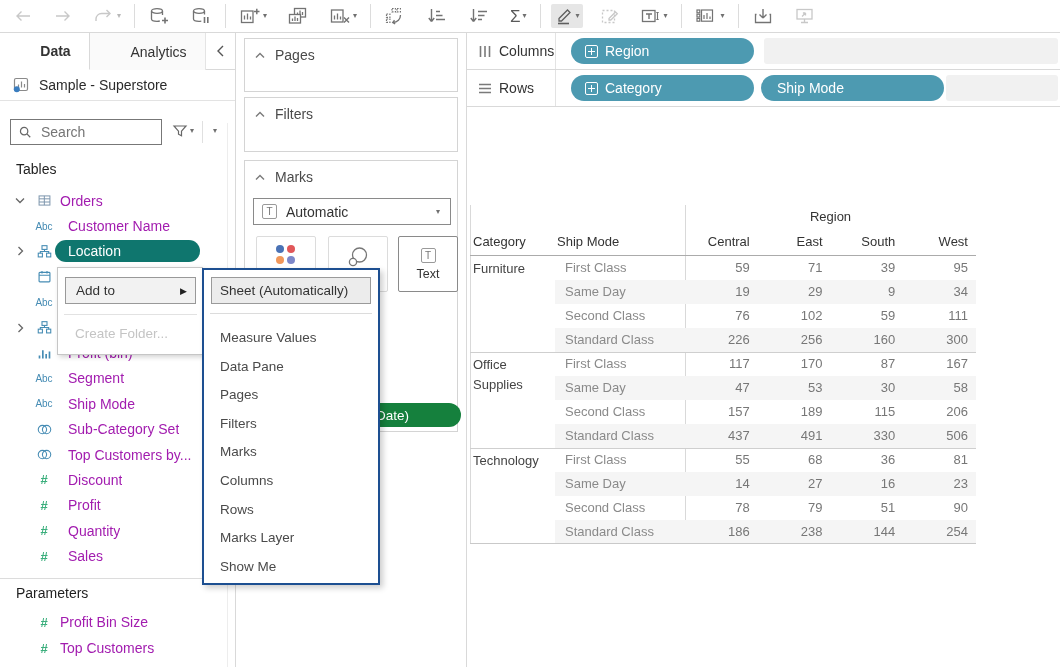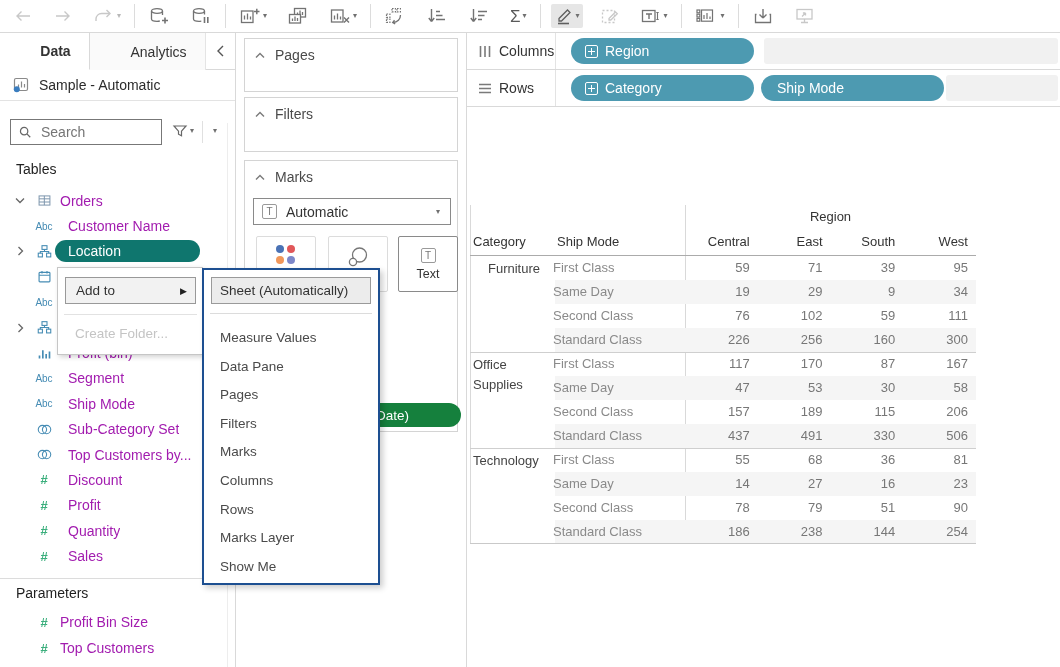--- a/index.html
+++ b/index.html
@@ -115,21 +115,21 @@
   #xt-region { position:absolute; left:215px; top:4px; width:291px; text-align:center; color:#333; }
   .xt-chead { position:absolute; top:29px; color:#333; }
   #xt-ch-cat { left:3px; }
   #xt-ch-ship { left:87px; }
   .xt-colhead { position:absolute; top:29px; width:72.75px; text-align:right; padding-right:8px; color:#333; }
   #xt-headline { position:absolute; left:0; top:50px; width:506px; height:1px; background:#ababab; }
   #xt-bottomline { position:absolute; left:0; top:338px; width:506px; height:1px; background:#c9c9c9; }
   .xt-band { position:absolute; left:85px; width:421px; height:24px; background:#f5f5f5; }
   .xt-groupsep { position:absolute; left:0; width:506px; height:1px; background:#cfcfcf; }
   .xt-cat { position:absolute; left:3px; width:82px; color:#444; line-height:20px; }
-  .xt-ship { position:absolute; left:83px; height:24px; line-height:24px; color:#8a8a8a; }
+  .xt-ship { position:absolute; left:95px; height:24px; line-height:24px; color:#8a8a8a; }
   .xt-num { position:absolute; width:72.75px; height:24px; line-height:24px; text-align:right; padding-right:8px; color:#777; }
 
   
   #field-menu { position:absolute; left:57px; top:267px; width:146px; height:88px; background:#fff;
     border:1px solid #c6c6c6; box-shadow:2px 2px 5px rgba(0,0,0,0.18); z-index:40; }
   #menu-add-to { position:absolute; left:7px; top:9px; width:131px; height:27px; border:1px solid #999;
     background:#f2f2f2; display:flex; align-items:center; font-size:13.5px; color:#333; padding:0 8px 0 10px; }
   #menu-add-to .arrow { margin-left:auto; font-size:9px; color:#222; }
   #fm-sep { position:absolute; left:6px; top:46px; width:133px; height:1px; background:#e2e2e2; }
   #menu-create-folder { position:absolute; left:17px; top:58px; font-size:13.5px; color:#c4c4c4; }
@@ -302,21 +302,21 @@
           <path d="M7 1 2 6l5 5"></path>
         </svg>
     </div>
   </div>
   <div id="datasource-row">
     <svg width="18" height="18" viewBox="0 0 18 18">
         <rect x="2.5" y="2.5" width="13" height="12" rx="1.5" fill="none" stroke="#8a8a8a" stroke-width="1.2"></rect>
         <path d="M6.5 11.5v-3M9.5 11.5V5.5M12.5 11.5V8" stroke="#8a8a8a" stroke-width="1.2" fill="none"></path>
         <circle cx="4.8" cy="13.2" r="3" fill="#3A7DBF"></circle>
       </svg>
-    <span class="ds-name">Sample - Automatic</span>
+    <span class="ds-name">Sample - Superstore</span>
   </div>
   <div id="search-row">
     <div id="search-box">
       <svg width="14" height="14" viewBox="0 0 16 16" fill="none" stroke="#666" stroke-width="1.4">
           <circle cx="7" cy="7" r="4.2"></circle>
           <path d="M10.2 10.2 14 14"></path>
         </svg>
       <input id="search-input" placeholder="Search" style="">
     </div>
     <span id="filter-btn">
@@ -579,21 +579,21 @@
   <div class="xt-chead" id="xt-ch-cat">Category</div>
   <div class="xt-chead" id="xt-ch-ship">Ship Mode</div>
   <div id="xt-colheads">
       <div class="xt-colhead" style="left: 215px;">Central</div>
       <div class="xt-colhead" style="left: 287.75px;">East</div>
       <div class="xt-colhead" style="left: 360.5px;">South</div>
       <div class="xt-colhead" style="left: 433.25px;">West</div>
     </div>
   <div id="xt-headline"></div>
   <div id="xt-body">
-      <div class="xt-cat" style="top: 54px; text-align: center;">Furniture</div>
+      <div class="xt-cat" style="top: 54px;">Furniture</div>
       <div class="xt-ship" style="top: 51px;">First Class</div>
       <div class="xt-num" style="top: 51px; left: 215px;">59</div>
       <div class="xt-num" style="top: 51px; left: 287.75px;">71</div>
       <div class="xt-num" style="top: 51px; left: 360.5px;">39</div>
       <div class="xt-num" style="top: 51px; left: 433.25px;">95</div>
       <div class="xt-band" style="top: 75px;"></div>
       <div class="xt-ship" style="top: 75px;">Same Day</div>
       <div class="xt-num" style="top: 75px; left: 215px;">19</div>
       <div class="xt-num" style="top: 75px; left: 287.75px;">29</div>
       <div class="xt-num" style="top: 75px; left: 360.5px;">9</div>

